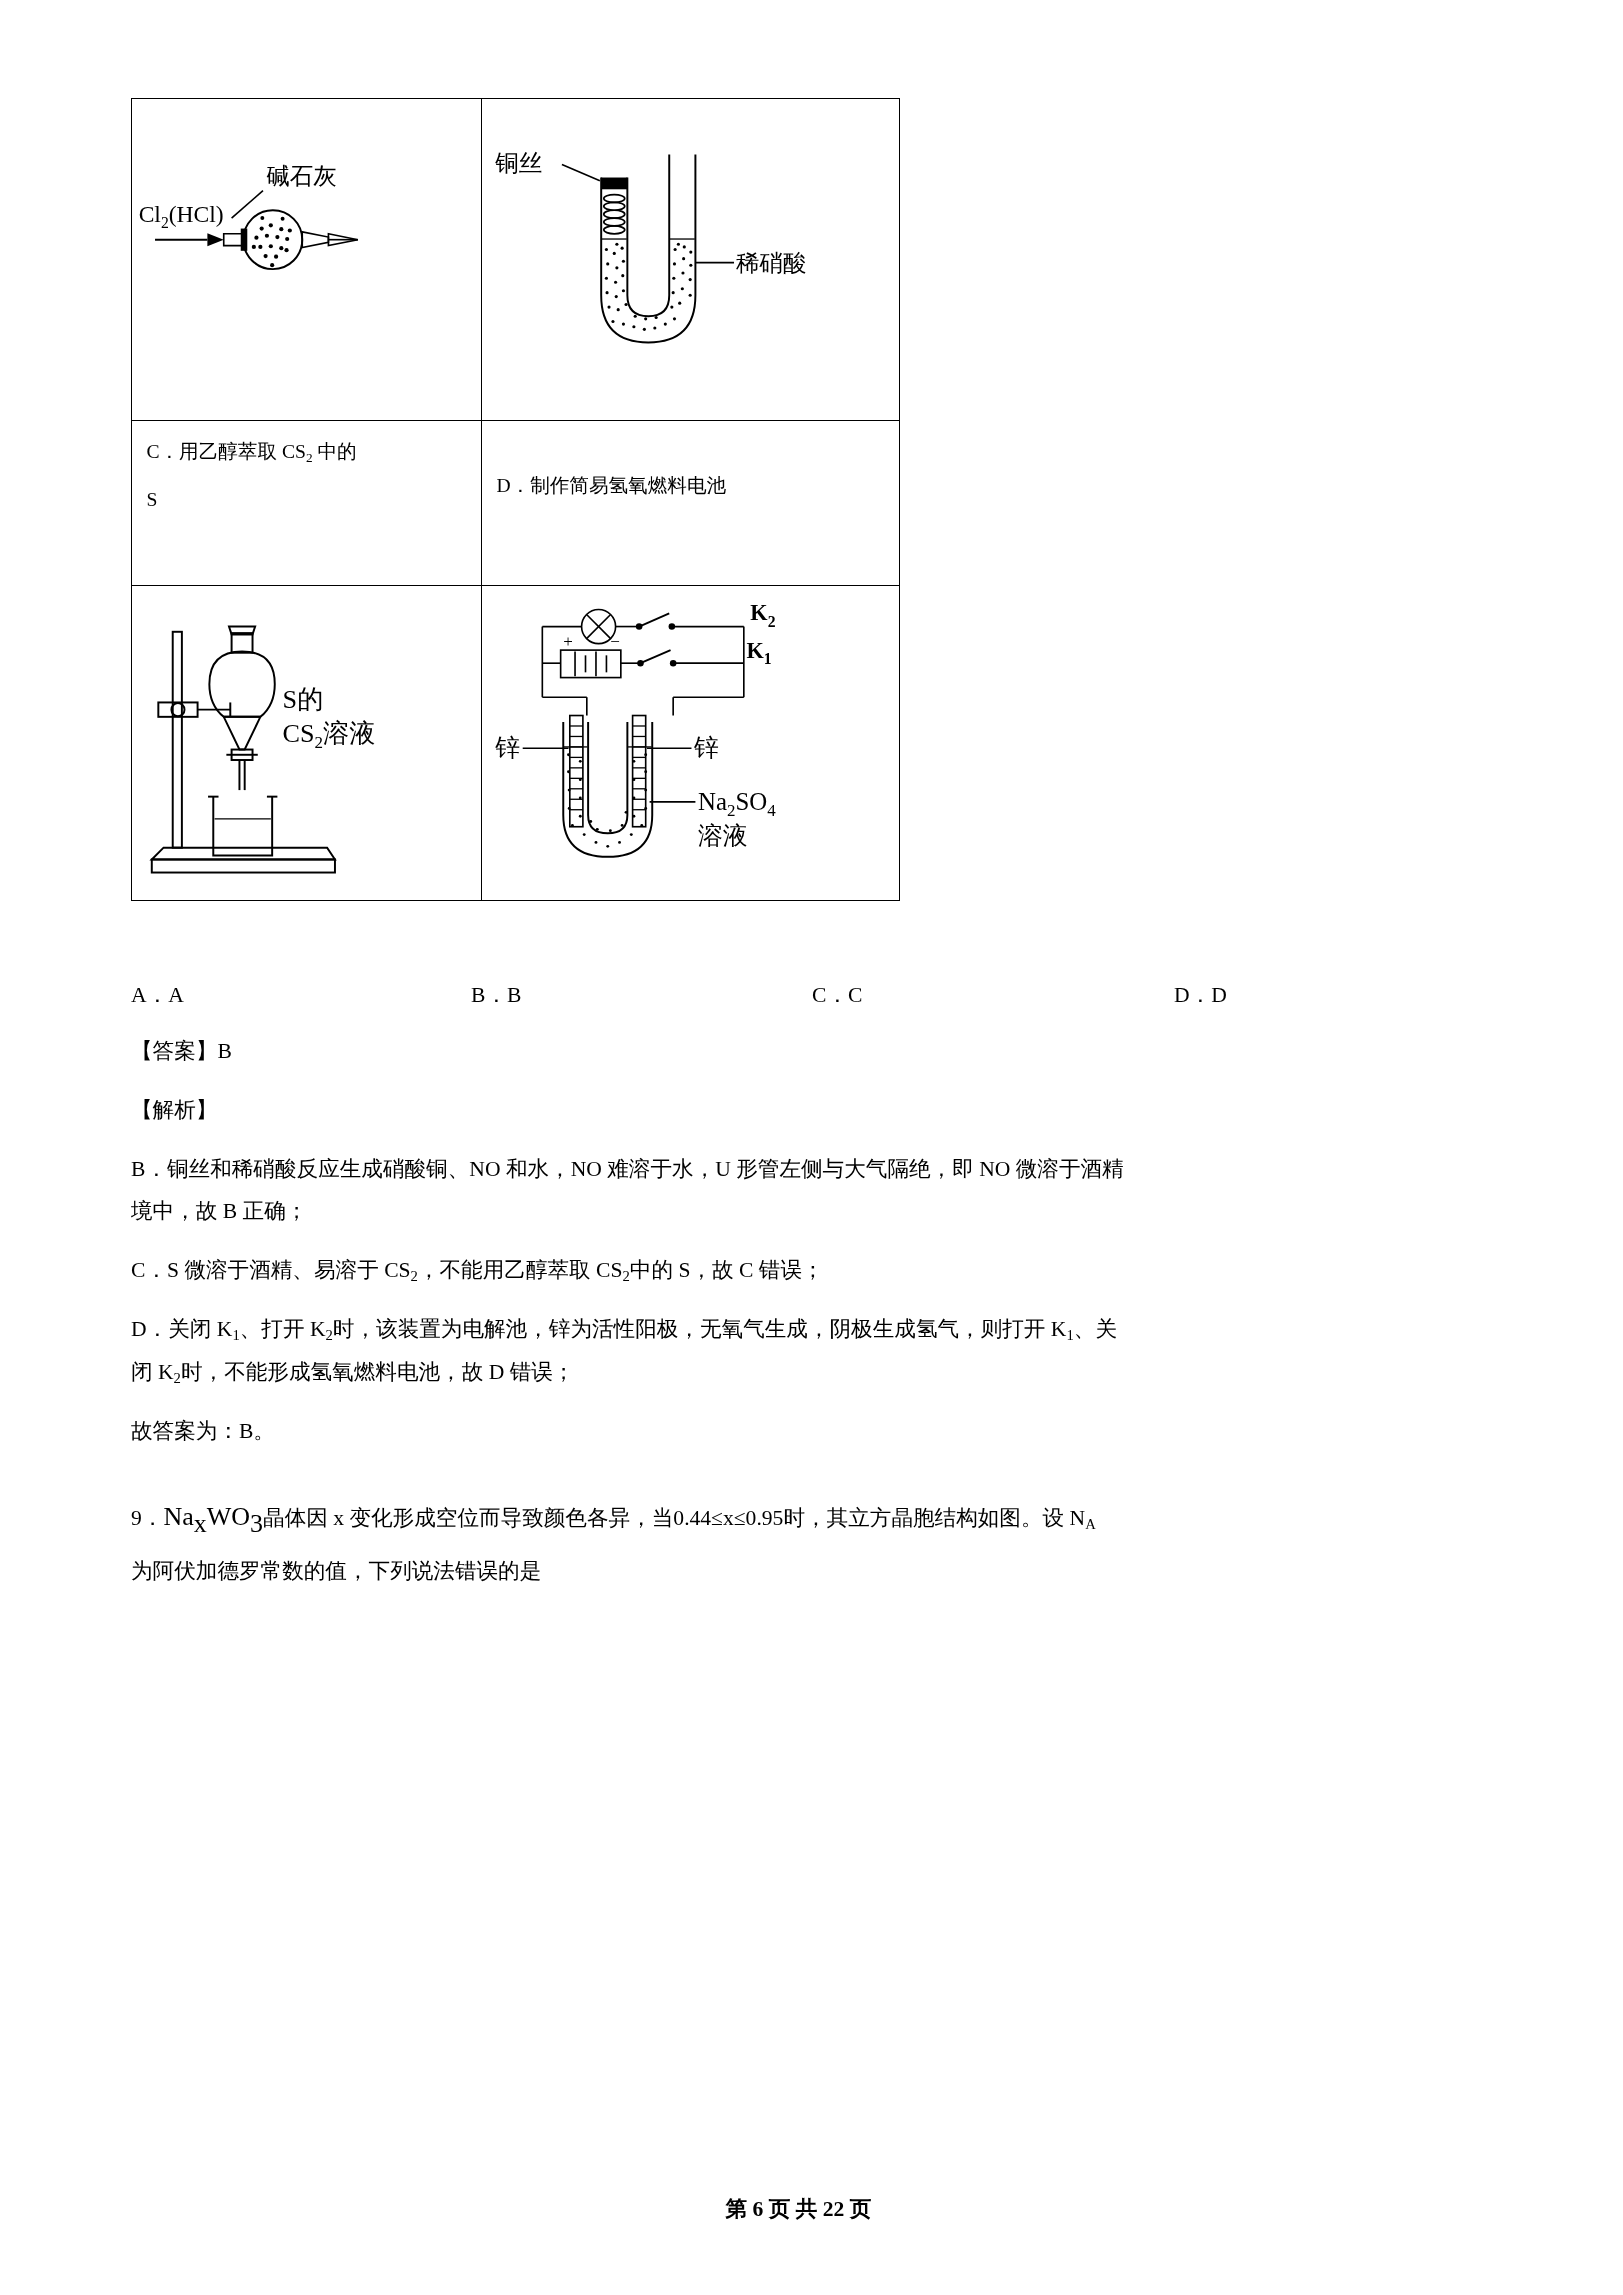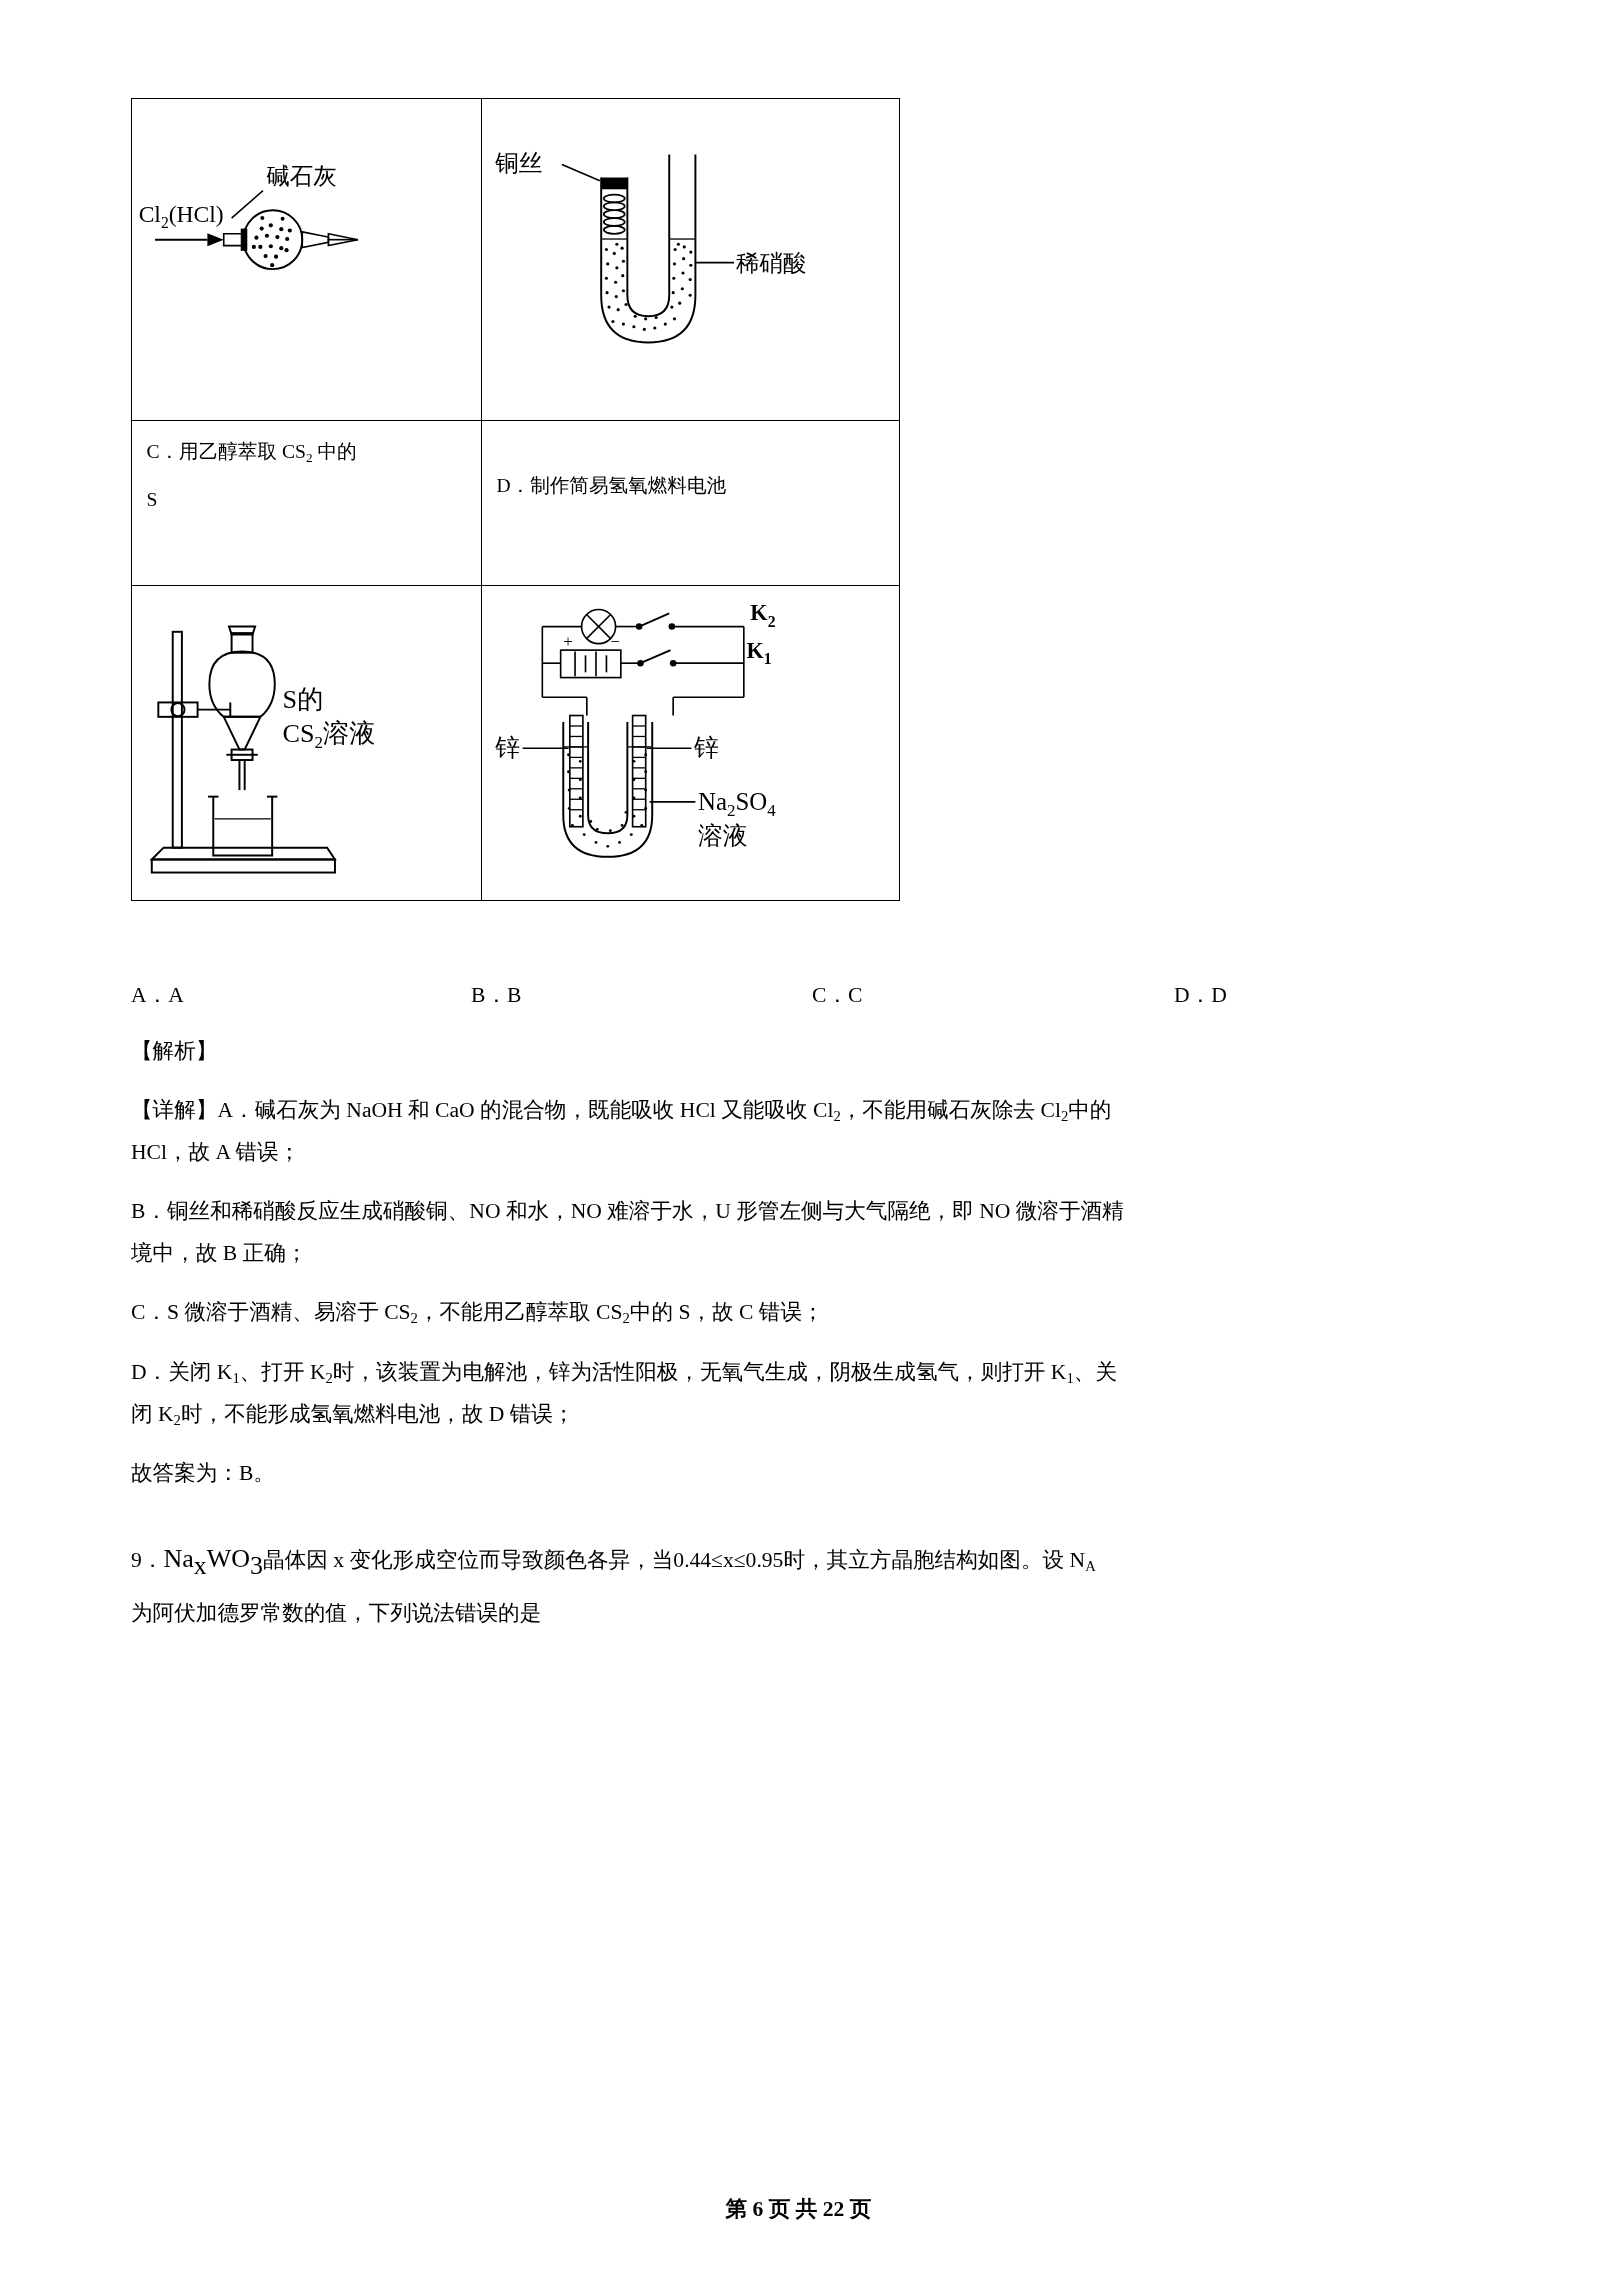--- a/index.html
+++ b/index.html
@@ -400,26 +400,23 @@
     </tbody>
       </table>
 
     <div class="options">
       <span class="opt-a">A．A</span>
       <span class="opt-b">B．B</span>
       <span class="opt-c">C．C</span>
       <span class="opt-d">D．D</span>
     </div>
 
+    <p class="para">【答案】B</p>
     <p class="para">【解析】</p>
 
-    <p class="para">
-      <span>【详解】A．碱石灰为 NaOH 和 CaO 的混合物，既能吸收 HCl 又能吸收 Cl</span><sub>2</sub><span>，不能用碱石灰除去 Cl</span><sub>2</sub><span>中的</span><br>
-      <span>HCl，故 A 错误；</span>
-    </p>
 
     <p class="para">
       <span>B．铜丝和稀硝酸反应生成硝酸铜、NO 和水，NO 难溶于水，U 形管左侧与大气隔绝，即 NO 微溶于酒精</span><br>
       <span>境中，故 B 正确；</span>
     </p>
 
     <p class="para">
       <span>C．S 微溶于酒精、易溶于 CS</span><sub>2</sub><span>，不能用乙醇萃取 CS</span><sub>2</sub><span>中的 S，故 C 错误；</span>
     </p>
 

